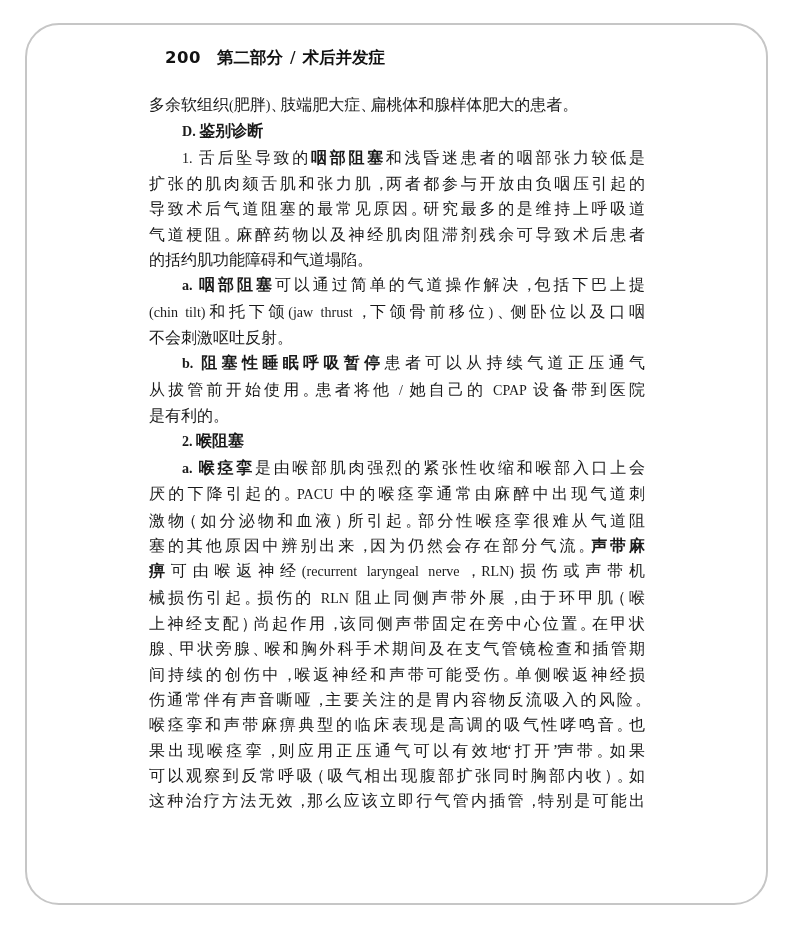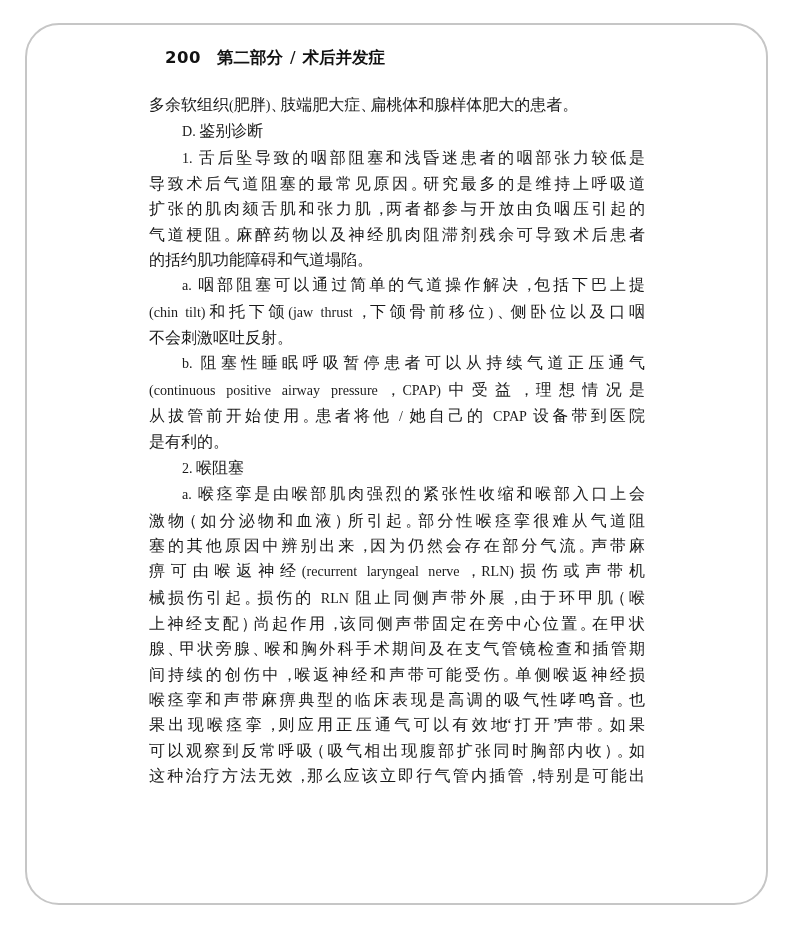--- a/index.html
+++ b/index.html
@@ -36,55 +36,56 @@
     position:absolute;
     left:149px; top:92px;
     width:496px;
     font-size:16px;
     line-height:25.35px;
     color:#1a1a1a;
   }
   .line { text-align:justify; text-align-last:justify; }
   .line.end { text-align-last:left; }
   .line.indent { padding-left:33px; }
-  .b   { font-weight:400; }
+  .b   { font-weight:700; }
   .lat { font-size:0.88em; }
   .pc  { letter-spacing:-0.38em; }  
   .po  { margin-left:-0.38em; }     
 </style>
 </head>
 <body>
 
 <div class="page-frame"></div>
 
 <div class="page-header">
   <span class="pgnum">200</span><span class="section">第二部分</span><span class="divider">/</span><span class="chapter">术后并发症</span>
 </div>
 
 <div class="text-body">
     <div class="line end">多余软组织<span class="lat">(</span>肥胖<span class="lat">)</span><span class="pc">、</span>肢端肥大症<span class="pc">、</span>扁桃体和腺样体肥大的患者<span class="pc">。</span></div>
     <div class="line indent end"><span class="b"><span class="lat">D. </span>鉴别诊断</span></div>
     <div class="line indent"><span class="lat">1. </span>舌后坠导致的<span class="b">咽部阻塞</span>和浅昏迷患者的咽部张力较低是</div>
+    <div class="line">扩张的肌肉颏舌肌和张力肌<span class="pc">，</span>两者都参与开放由负咽压引起的</div>
     <div class="line">导致术后气道阻塞的最常见原因<span class="pc">。</span>研究最多的是维持上呼吸道</div>
-    <div class="line">扩张的肌肉颏舌肌和张力肌<span class="pc">，</span>两者都参与开放由负咽压引起的</div>
     <div class="line">气道梗阻<span class="pc">。</span>麻醉药物以及神经肌肉阻滞剂残余可导致术后患者</div>
     <div class="line end">的括约肌功能障碍和气道塌陷<span class="pc">。</span></div>
     <div class="line indent"><span class="b"><span class="lat">a. </span>咽部阻塞</span>可以通过简单的气道操作解决<span class="pc">，</span>包括下巴上提</div>
     <div class="line"><span class="lat">(chin tilt)</span>和托下颌<span class="lat">(jaw thrust</span><span class="pc">，</span>下颌骨前移位<span class="lat">)</span><span class="pc">、</span>侧卧位以及口咽</div>
     <div class="line end">不会刺激呕吐反射<span class="pc">。</span></div>
     <div class="line indent"><span class="b"><span class="lat">b. </span>阻塞性睡眠呼吸暂停</span>患者可以从持续气道正压通气</div>
-    <div class="line"><span class="lat">(continuous positive airway pressure</span><span class="pc">，</span><span class="lat">CPAP)</span>中受益<span class="pc">，</span>理想情况是</div>
     <div class="line">从拔管前开始使用<span class="pc">。</span>患者将他<span class="lat"> / </span>她自己的<span class="lat"> CPAP </span>设备带到医院</div>
     <div class="line end">是有利的<span class="pc">。</span></div>
     <div class="line indent end"><span class="b"><span class="lat">2. </span>喉阻塞</span></div>
     <div class="line indent"><span class="b"><span class="lat">a. </span>喉痉挛</span>是由喉部肌肉强烈的紧张性收缩和喉部入口上会</div>
+    <div class="line">厌的下降引起的<span class="pc">。</span><span class="lat">PACU </span>中的喉痉挛通常由麻醉中出现气道刺</div>
     <div class="line">激物<span class="po">（</span>如分泌物和血液<span class="pc">）</span>所引起<span class="pc">。</span>部分性喉痉挛很难从气道阻</div>
     <div class="line">塞的其他原因中辨别出来<span class="pc">，</span>因为仍然会存在部分气流<span class="pc">。</span><span class="b">声带麻</span></div>
     <div class="line"><span class="b">痹</span>可由喉返神经<span class="lat">(recurrent laryngeal nerve</span><span class="pc">，</span><span class="lat">RLN)</span>损伤或声带机</div>
     <div class="line">械损伤引起<span class="pc">。</span>损伤的<span class="lat"> RLN </span>阻止同侧声带外展<span class="pc">，</span>由于环甲肌<span class="po">（</span>喉</div>
     <div class="line">上神经支配<span class="pc">）</span>尚起作用<span class="pc">，</span>该同侧声带固定在旁中心位置<span class="pc">。</span>在甲状</div>
     <div class="line">腺<span class="pc">、</span>甲状旁腺<span class="pc">、</span>喉和胸外科手术期间及在支气管镜检查和插管期</div>
     <div class="line">间持续的创伤中<span class="pc">，</span>喉返神经和声带可能受伤<span class="pc">。</span>单侧喉返神经损</div>
+    <div class="line">伤通常伴有声音嘶哑<span class="pc">，</span>主要关注的是胃内容物反流吸入的风险<span class="pc">。</span></div>
     <div class="line">喉痉挛和声带麻痹典型的临床表现是高调的吸气性哮鸣音<span class="pc">。</span>也</div>
     <div class="line">果出现喉痉挛<span class="pc">，</span>则应用正压通气可以有效地<span class="po">“</span>打开<span class="pc">”</span>声带<span class="pc">。</span>如果</div>
     <div class="line">可以观察到反常呼吸<span class="po">（</span>吸气相出现腹部扩张同时胸部内收<span class="pc">）</span><span class="pc">。</span>如</div>
     <div class="line">这种治疗方法无效<span class="pc">，</span>那么应该立即行气管内插管<span class="pc">，</span>特别是可能出</div>
   </div>
 
 </body></html>

